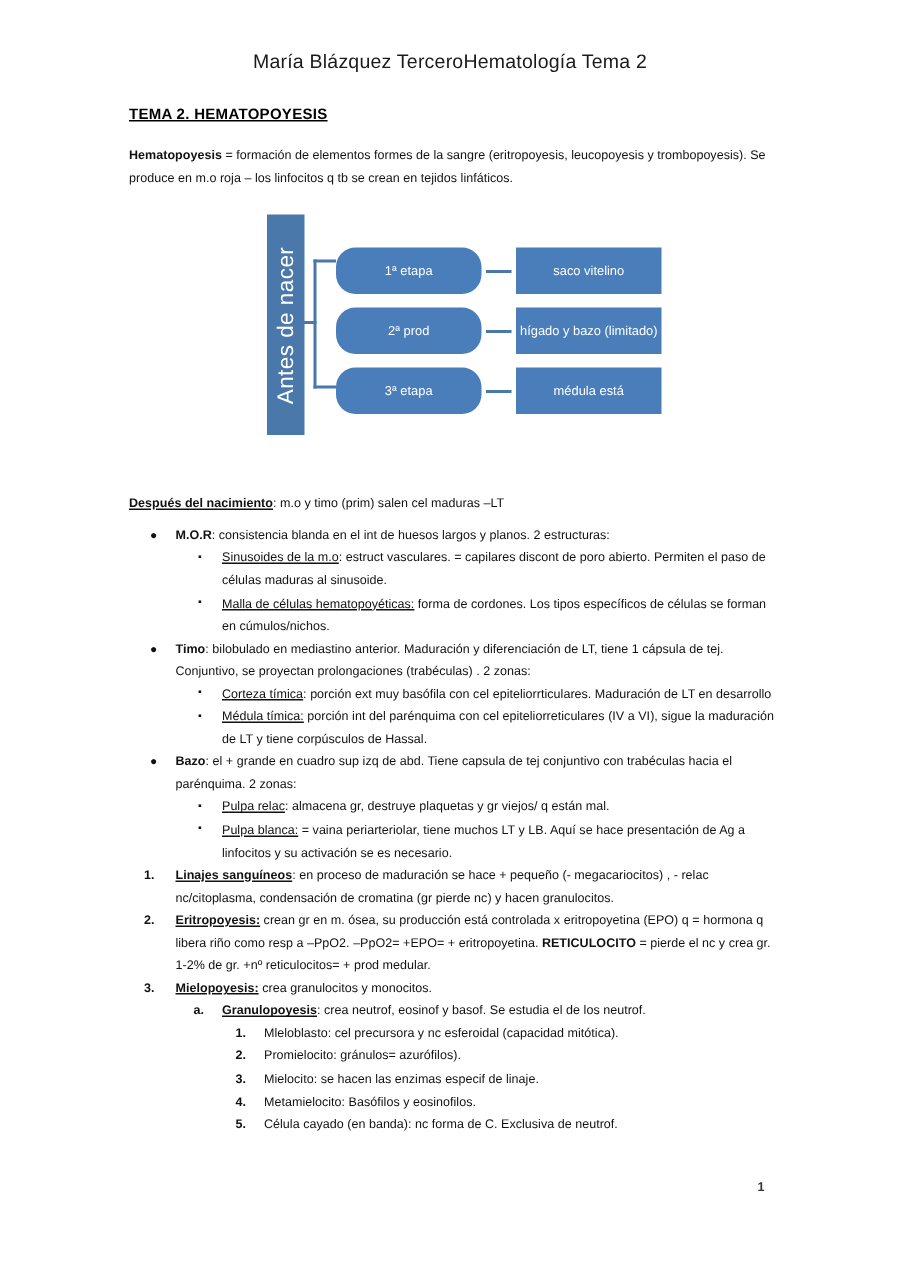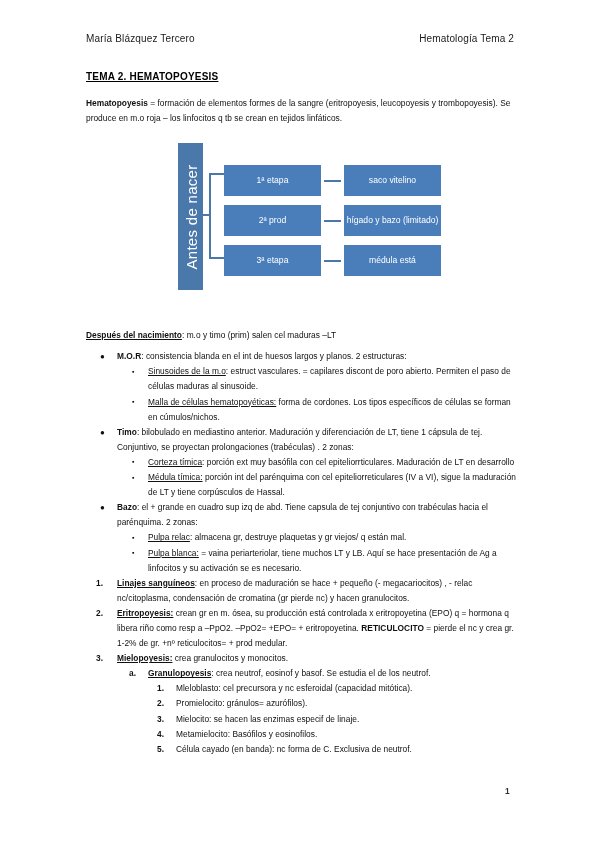--- a/index.html
+++ b/index.html
@@ -22,22 +22,22 @@
     height: 848px;
     background: #fff;
   }
   
   .doc-header {
     position: absolute;
     left: 86px;
     top: 33px;
     width: 428px;
     display: flex;
-    justify-content: space-between;
-    font-size: 10px;
+    justify-content: center;
+    font-size: 13px;
     letter-spacing: 0.15px;
     color: #1a1a1a;
   }
   
   .doc-title {
     position: absolute;
     left: 86px;
     top: 71px;
     font-size: 10px;
     font-weight: bold;
@@ -116,21 +116,21 @@
     background: #4a7ebb;
     color: #ffffff;
     font-size: 8.6px;
     display: flex;
     align-items: center;
     justify-content: center;
     text-align: center;
     line-height: 10.5px;
     box-sizing: border-box;
   }
-  .col1 { left: 46px; width: 97px; height: 31px; }
+  .col1 { left: 46px; width: 97px; height: 31px; border-radius: 13px; }
   .col2 { left: 166px; width: 97px; height: 31px; }
   .row1 { top: 22px; }
   .row2 { top: 62px; }
   .row3 { top: 102px; }
   .conn {
     position: absolute;
     left: 146px;
     width: 17px;
     height: 2px;
     background: #4a78ab;

